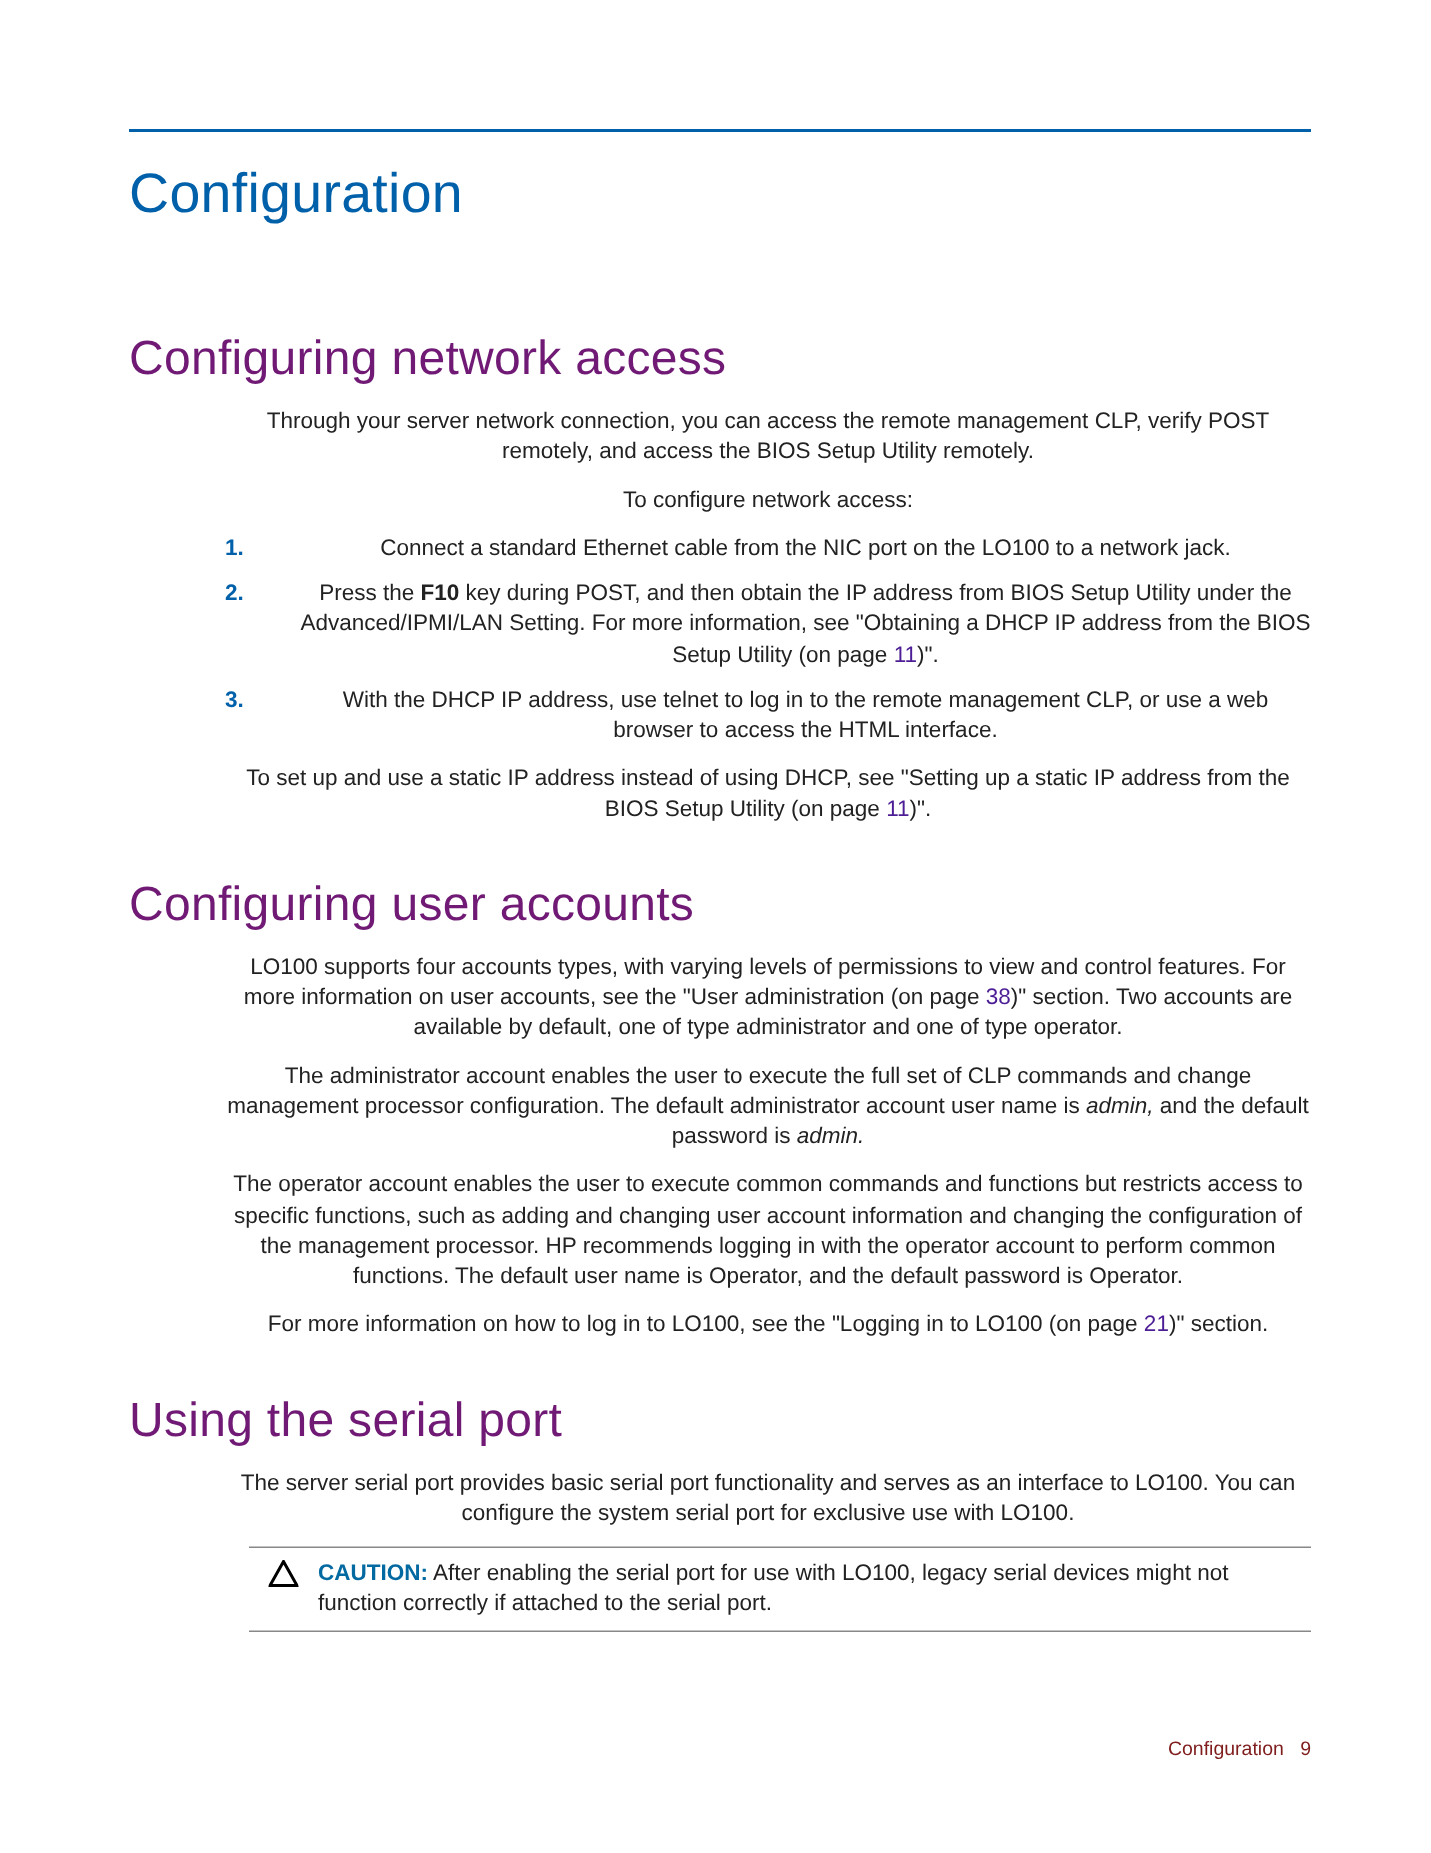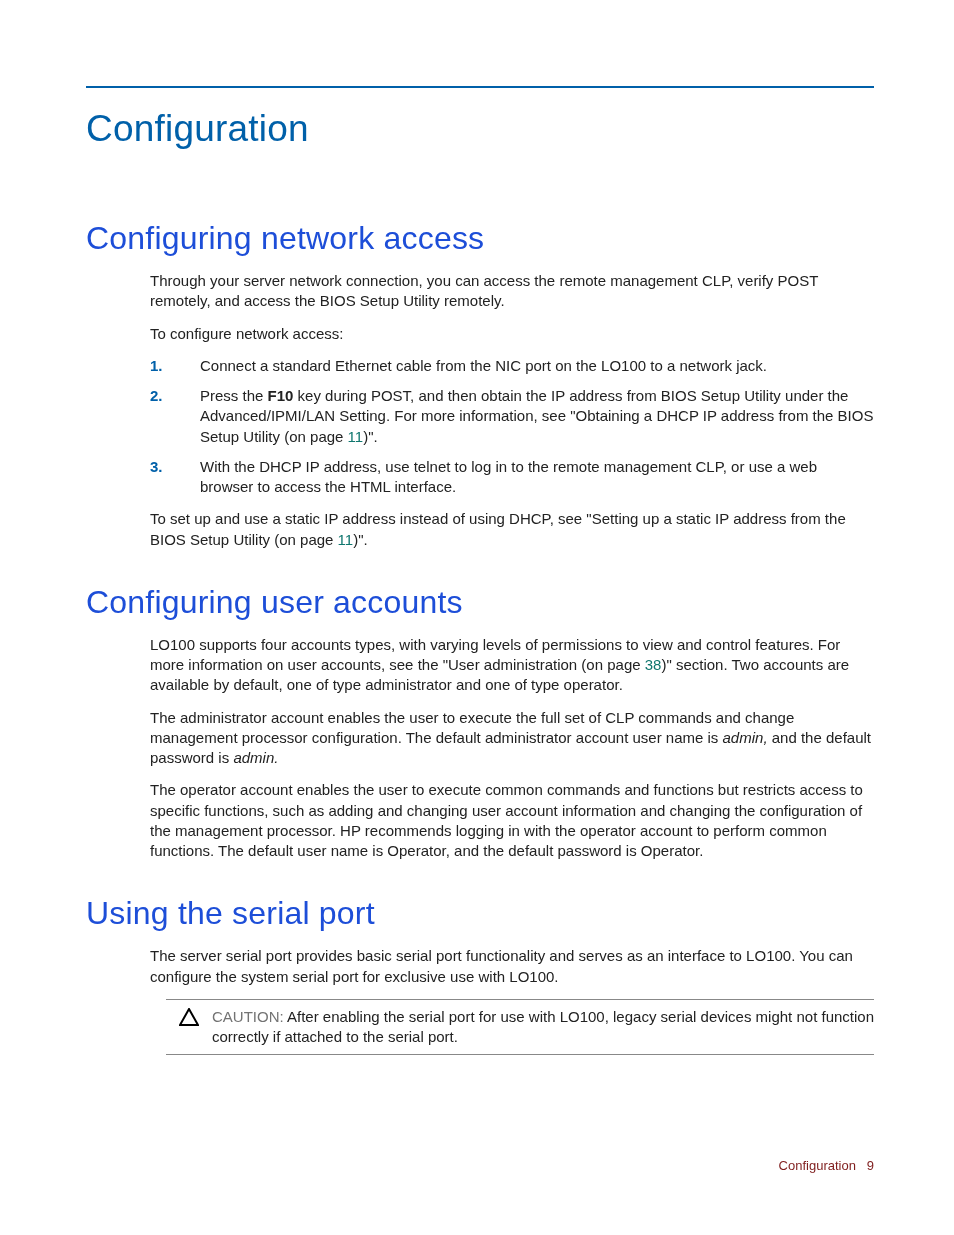--- a/index.html
+++ b/index.html
@@ -28,32 +28,32 @@
     font-family: "Segoe UI Light", "Helvetica Neue", Arial, sans-serif;
     font-weight: 300;
     color: #0060a9;
     font-size: 37px;
     margin: 0 0 70px 0;
     letter-spacing: 0.2px;
   }
   h2.section {
     font-family: "Segoe UI Light", "Helvetica Neue", Arial, sans-serif;
     font-weight: 300;
-    color: #1d4ed8;
+    color: #701a75;
     font-size: 32px;
     margin: 0 0 14px 0;
     letter-spacing: 0.2px;
   }
   .body-block {
     margin-left: 64px;
     font-size: 15px;
     line-height: 1.35;
     color: #222;
   }
-  .body-block p { margin: 0 0 12px 0; }
+  .body-block p { margin: 0 0 12px 0; text-align: center; }
   ol.steps {
     list-style: none;
     padding: 0;
     margin: 0 0 12px 0;
   }
   ol.steps > li {
     position: relative;
     padding-left: 34px;
     margin-bottom: 10px;
   }
@@ -62,21 +62,21 @@
     left: 0;
     top: 0;
     color: #0060a9;
     font-weight: bold;
     font-size: 15px;
   }
   ol.steps > li p { margin: 0 0 8px 16px; }
   .bold { font-weight: bold; }
   .italic { font-style: italic; margin-top: 40px; }
   a.pageref, .pageref {
-    color: #0f766e;
+    color: #4c1d95;
     text-decoration: none;
   }
   .caution-box {
     display: flex;
     align-items: flex-start;
     border-top: 1px solid #888;
     border-bottom: 1px solid #888;
     padding: 7px 0 7px 0;
     margin: 4px 0 0 16px;
   }
@@ -85,22 +85,22 @@
     display: flex;
     justify-content: center;
     padding-top: 1px;
   }
   .caution-box .text {
     flex: 1;
     font-size: 15px;
     line-height: 1.35;
   }
   .caution-label {
-    font-weight: normal;
-    color: #737373;
+    font-weight: bold;
+    color: #0369a1;
   }
   .footer {
     position: absolute;
     bottom: 62px;
     right: 80px;
     font-size: 13px;
     color: #7f1d1d;
   }
   .section-gap { height: 22px; }
 </style>
@@ -141,20 +141,23 @@
 
   <h2 class="section">Configuring user accounts</h2>
   <div class="body-block">
     <p>
       <span>LO100 supports four accounts types, with varying levels of permissions to view and control features. For more information on user accounts, see the "User administration (on page </span><a class="pageref">38</a><span>)" section. Two accounts are available by default, one of type administrator and one of type operator.</span>
     </p>
     <p>
       <span>The administrator account enables the user to execute the full set of CLP commands and change management processor configuration. The default administrator account user name is </span><span class="italic">admin,</span><span> and the default password is </span><span class="italic">admin.</span>
     </p>
     <p>The operator account enables the user to execute common commands and functions but restricts access to specific functions, such as adding and changing user account information and changing the configuration of the management processor. HP recommends logging in with the operator account to perform common functions. The default user name is Operator, and the default password is Operator.</p>
+    <p>
+      <span>For more information on how to log in to LO100, see the "Logging in to LO100 (on page </span><a class="pageref">21</a><span>)" section.</span>
+    </p>
   </div>
 
   <div class="section-gap"></div>
 
   <h2 class="section">Using the serial port</h2>
   <div class="body-block">
     <p>The server serial port provides basic serial port functionality and serves as an interface to LO100. You can configure the system serial port for exclusive use with LO100.</p>
     <div class="caution-box">
       <div class="icon">
         <svg width="20" height="18" viewBox="0 0 20 18">

